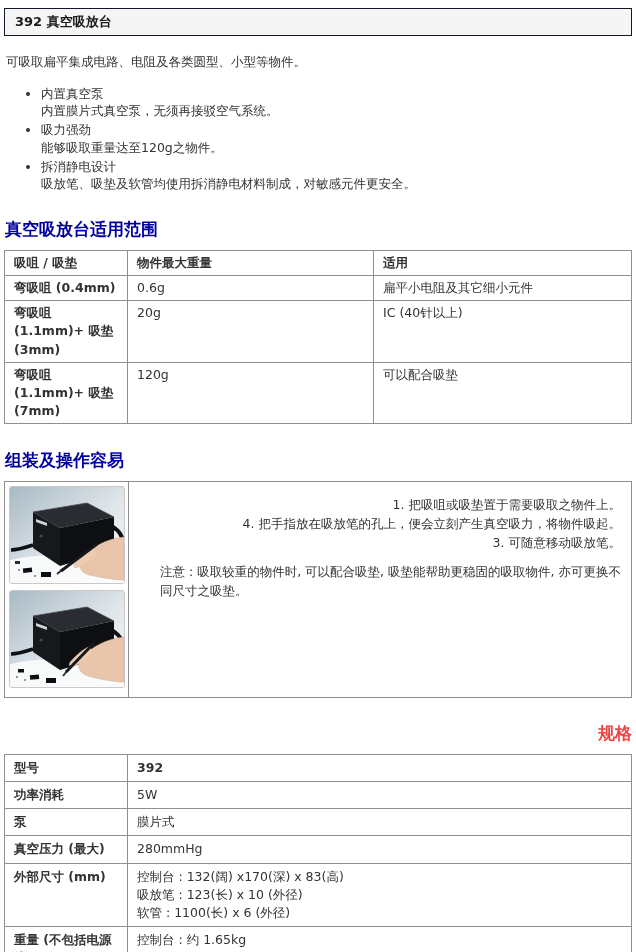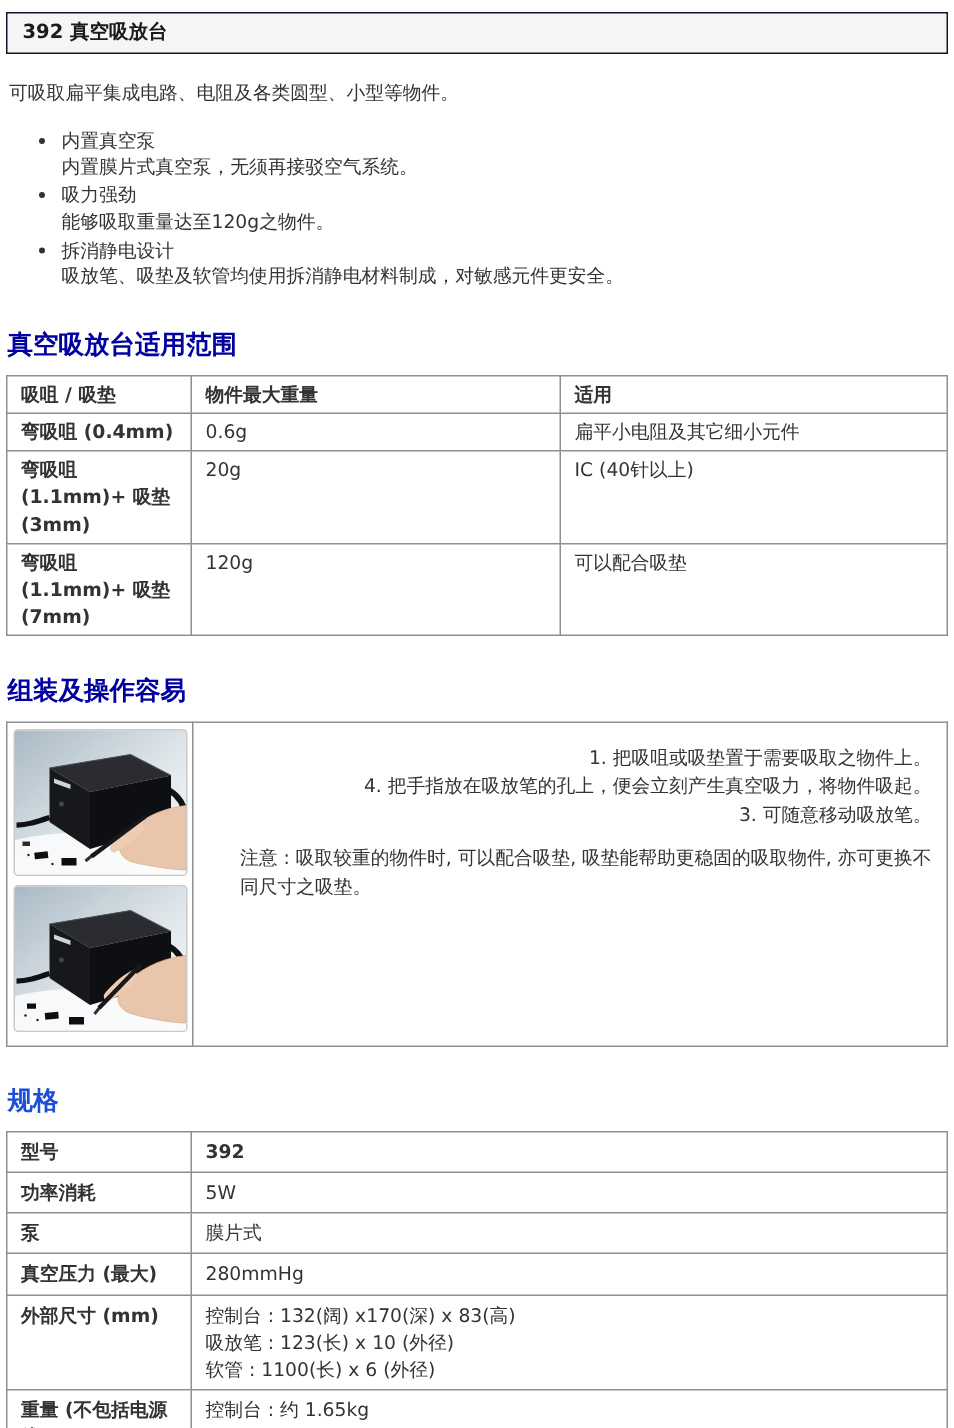--- a/index.html
+++ b/index.html
@@ -24,21 +24,21 @@
 
   .op-table td{padding:3px;}
   .op-table .photo-cell{width:124px;text-align:center;}
   .op-table .text-cell{padding:14px 10px 10px;}
   .photo{width:114px;height:96px;border:1px solid #c9c9c9;border-radius:3px;display:block;
          margin:1px auto 6px;background:#dfe6ea;}
   .steps{margin-left:12px;text-align:right;}
   .step{margin:0 0 1px;}
   .note{margin-top:11px;margin-left:21px;}
 
-  .spec-heading{margin:24px 0 0 1px;font-size:17px;font-weight:bold;color:#1d4ed8;}
+  .spec-heading{margin:24px 0 0 1px;font-size:17px;font-weight:bold;color:#ef4444;text-align:right;}
   .spec-table td.label{font-weight:bold;}
   .spec-table td{padding:4px 9px;}
   .bold-val{font-weight:bold;}
 </style>
 </head>
 <body>
 
 <div class="page">
 
   <div class="title-bar">

